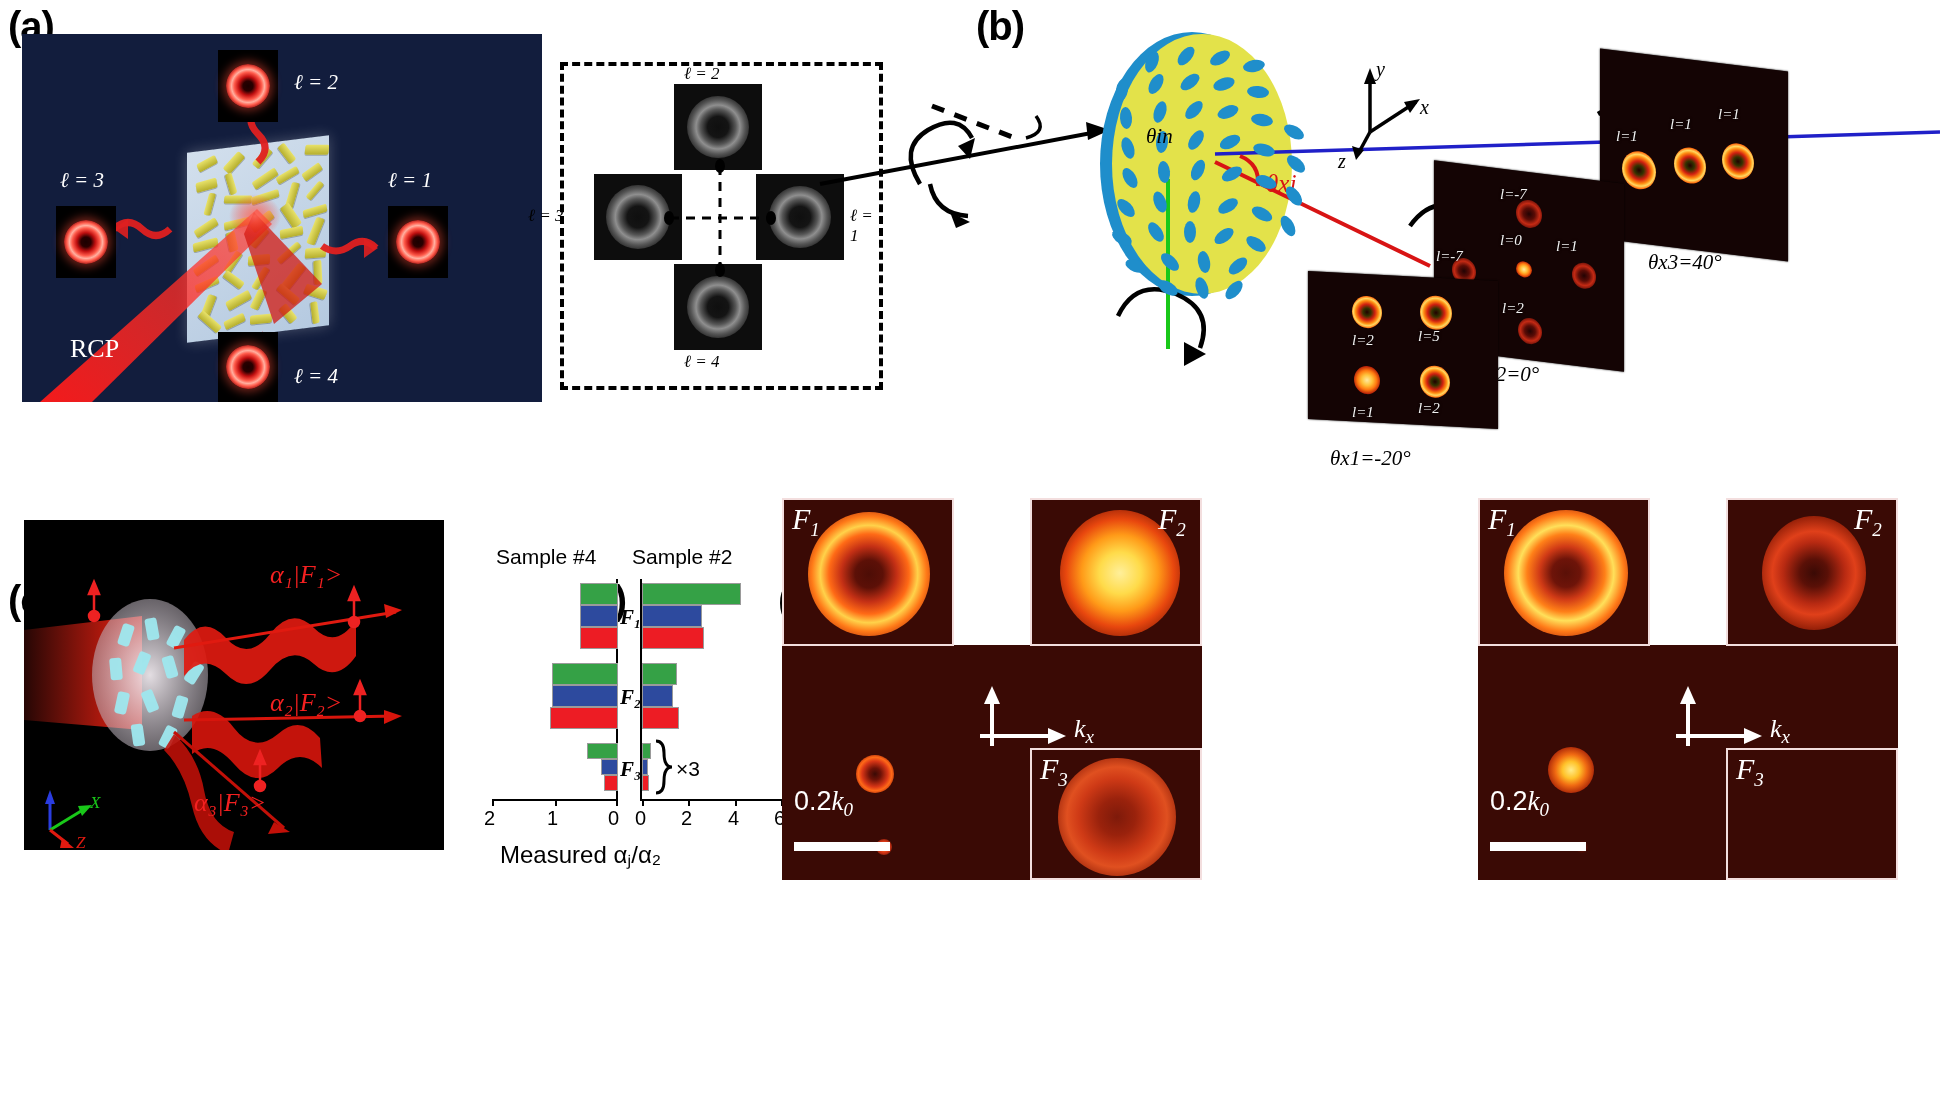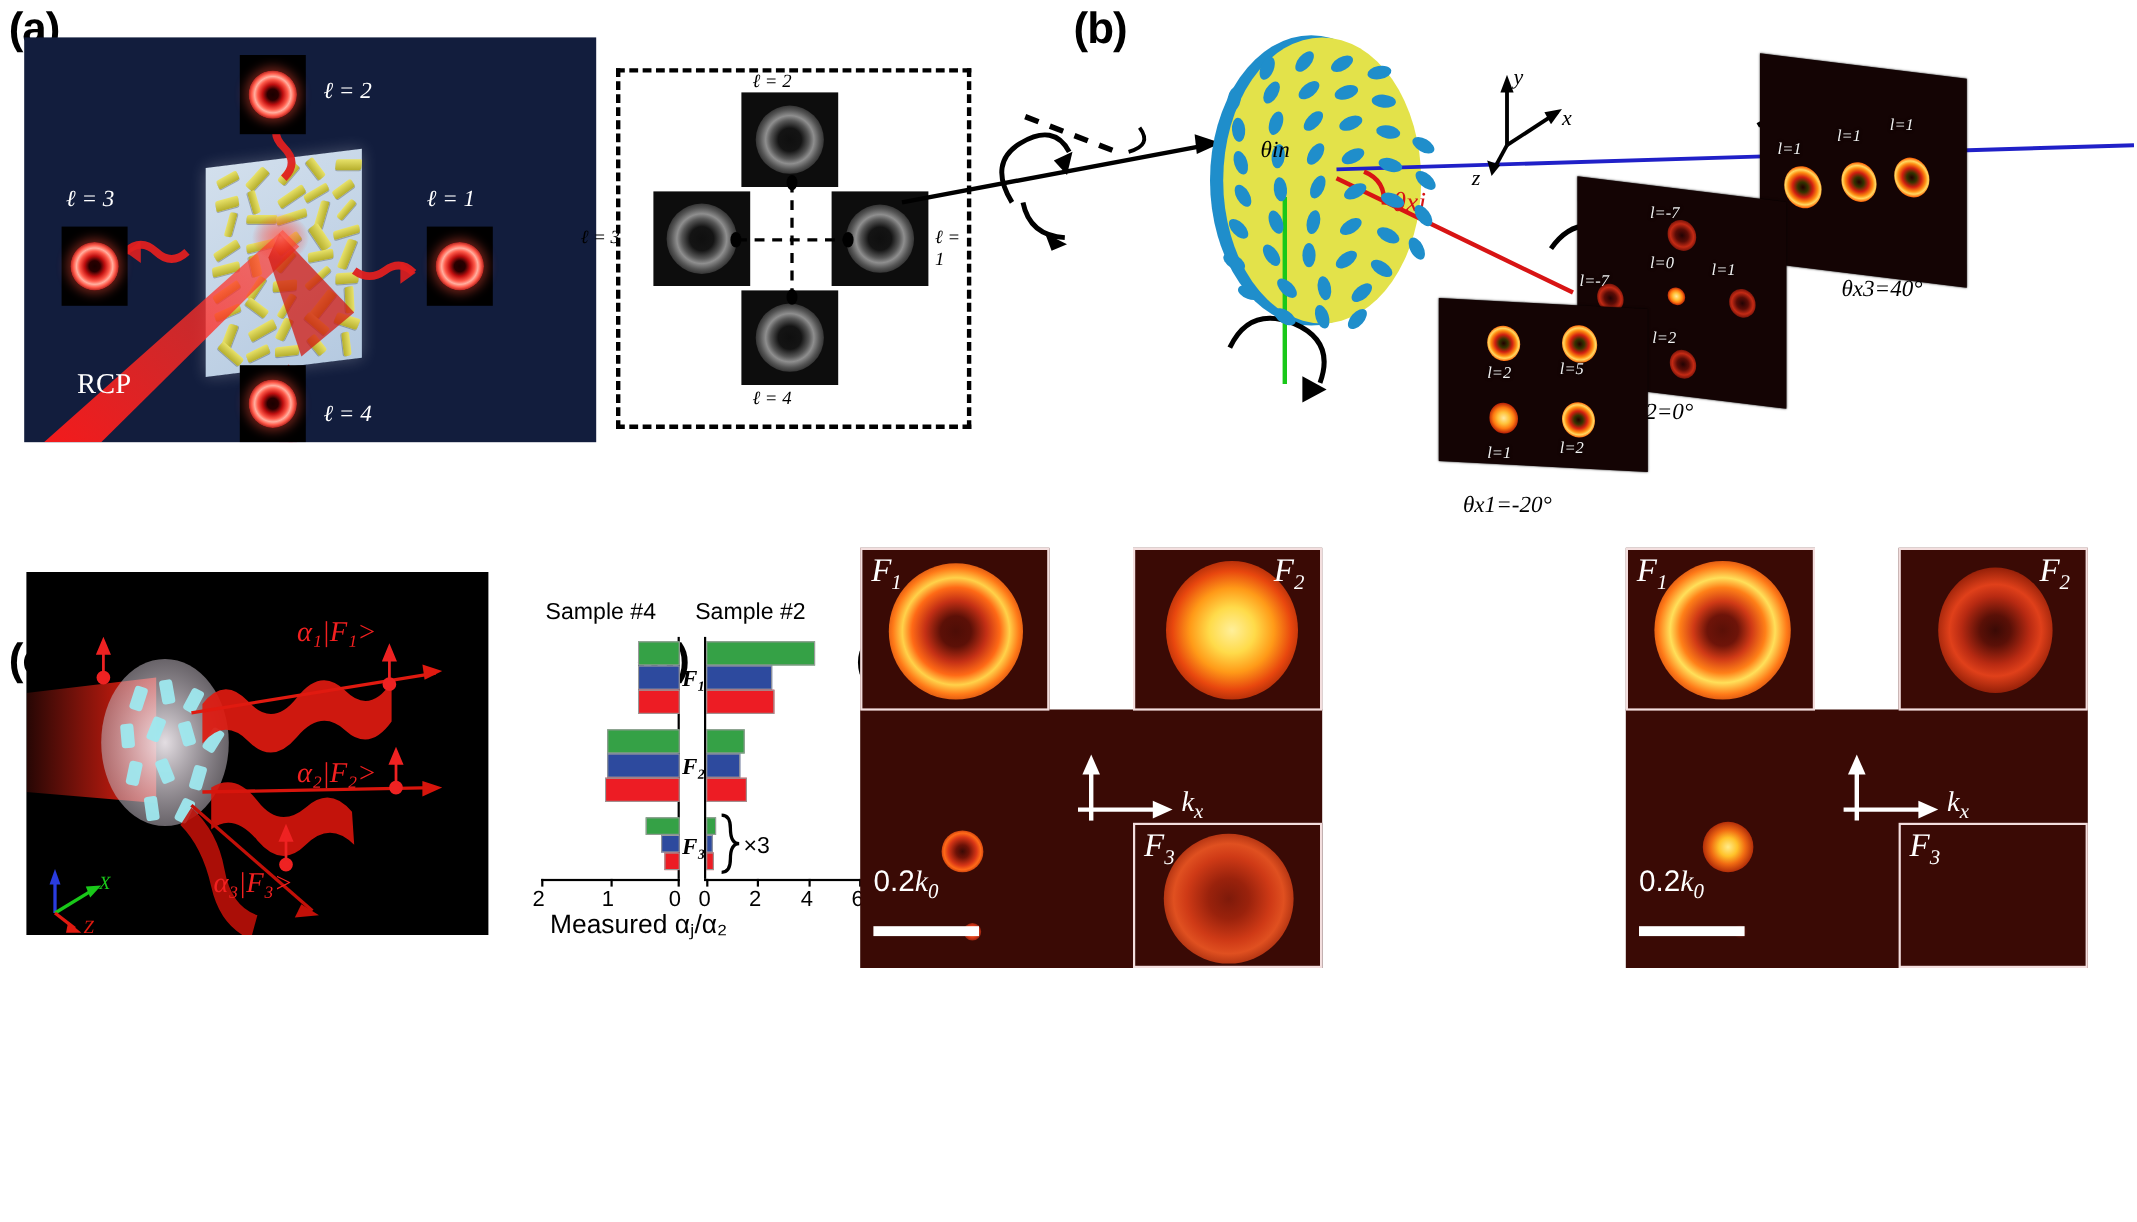--- a/index.html
+++ b/index.html
@@ -310,21 +310,21 @@
 <div class="bAngle" style="left:1146px;top:124px;">θin</div>
 
 <div class="b-screen" style="left:1600px;top:60px;width:188px;height:190px;transform:skewY(7deg);">
   <div class="b-spot spotRing" style="left:22px;top:98px;width:34px;height:38px;"></div>
   <div class="b-spot spotRing" style="left:74px;top:88px;width:32px;height:36px;"></div>
   <div class="b-spot spotRing" style="left:122px;top:78px;width:32px;height:36px;"></div>
 </div>
 <div class="bLbl" style="left:1616px;top:128px;">l=1</div>
 <div class="bLbl" style="left:1670px;top:116px;">l=1</div>
 <div class="bLbl" style="left:1718px;top:106px;">l=1</div>
-<div class="bAngle" style="left:1648px;top:250px;margin-left:26px;">θx3=40°</div>
+<div class="bAngle" style="left:1648px;top:250px;">θx3=40°</div>
 
 <div class="b-screen" style="left:1434px;top:172px;width:190px;height:188px;transform:skewY(7deg);">
   <div class="b-spot spotDim" style="left:82px;top:28px;width:26px;height:28px;"></div>
   <div class="b-spot spotDim" style="left:18px;top:94px;width:24px;height:26px;"></div>
   <div class="b-spot spotSolid" style="left:82px;top:90px;width:16px;height:16px;"></div>
   <div class="b-spot spotDim" style="left:138px;top:84px;width:24px;height:26px;"></div>
   <div class="b-spot spotDim" style="left:84px;top:146px;width:24px;height:26px;"></div>
 </div>
 <div class="bLbl" style="left:1500px;top:186px;">l=-7</div>
 <div class="bLbl" style="left:1436px;top:248px;">l=-7</div>
@@ -481,21 +481,21 @@
   <div class="d-bar" style="background:#35a146;left:172px;top:198px;width:9px;height:16px;"></div>
   <div class="d-bar" style="background:#2d4a9e;left:172px;top:214px;width:6px;height:16px;"></div>
   <div class="d-bar" style="background:#ed1c24;left:172px;top:230px;width:7px;height:16px;"></div>
   <div class="d-flabel" style="left:150px;top:212px;">F₃</div>
 
   <svg class="abs" style="left:180px;top:194px;" width="74" height="60">
     <path d="M6,2 q8,0 8,12 q0,14 8,14 q-8,0 -8,14 q0,12 -8,12" stroke="#000" stroke-width="3" fill="none"></path>
   </svg>
   <div class="abs" style="left:206px;top:212px;font-size:21px;font-family:'Liberation Sans',sans-serif;">×3</div>
 
-  <div id="d-xlabel" style="left:30px;top:277px;text-align:center;">Measured αⱼ/α₂</div>
+  <div id="d-xlabel" style="left:30px;top:292px;text-align:center;">Measured αⱼ/α₂</div>
 </div>
 
 <div class="abs panel-label" style="left:778px;top:578px;">(e)</div>
 
 <div class="e-map" style="left:782px;top:645px;width:420px;height:235px;">
   <div class="e-blob" style="left:74px;top:110px;width:38px;height:38px;background:radial-gradient(circle,#3a0a05 0%,#6e1207 22%,#d83616 48%,#ff6a18 62%,#a32208 80%,#3a0a05 100%);"></div>
   <div class="e-blob" style="left:300px;top:110px;width:30px;height:30px;background:radial-gradient(circle,#ffdf7a 0%,#ffb020 32%,#ef5a10 58%,#8c1c06 80%,#3a0a05 100%);"></div>
   <div class="e-blob" style="left:94px;top:194px;width:16px;height:16px;background:radial-gradient(circle,#ff9a30 0%,#d83616 50%,#3a0a05 100%);"></div>
 </div>
 

